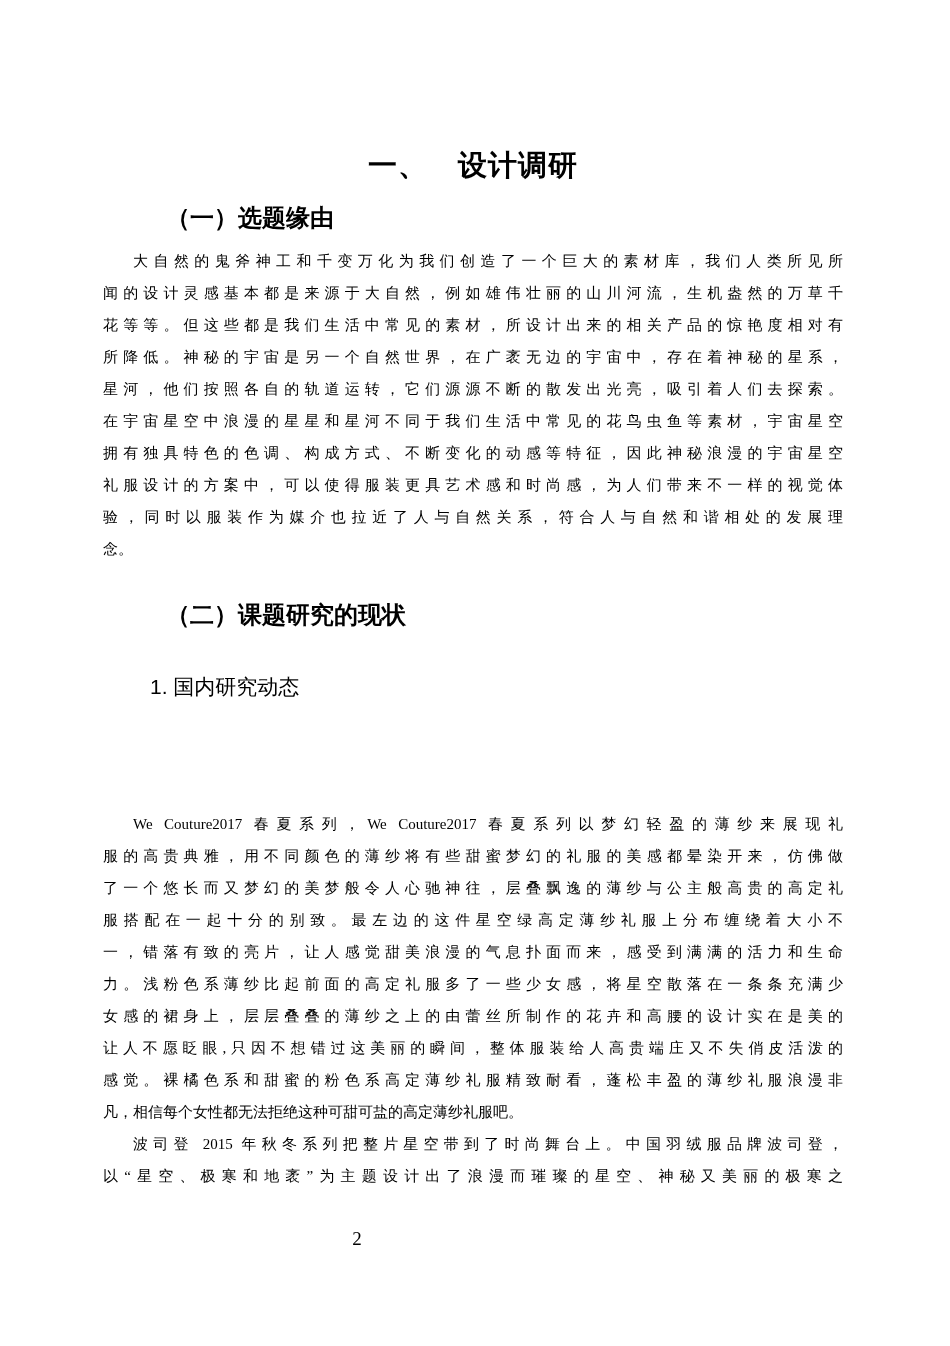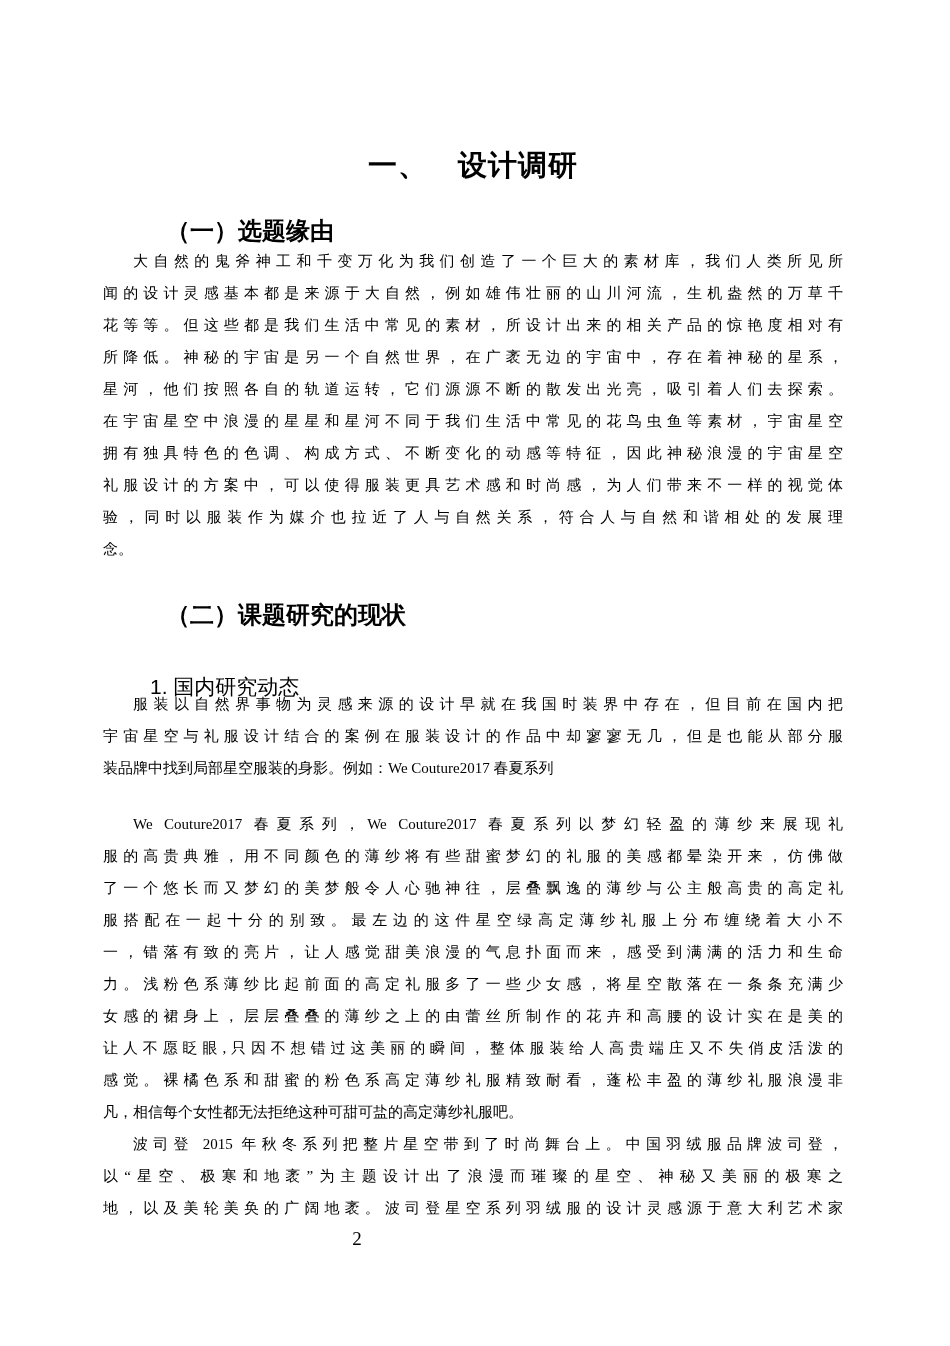--- a/index.html
+++ b/index.html
@@ -22,21 +22,21 @@
     line-height: 42px;
     letter-spacing: 1px;
   }
   .h2 {
     position: absolute;
     font-family: "Liberation Sans", "DejaVu Sans", sans-serif;
     font-weight: bold;
     font-size: 24px;
     line-height: 34px;
   }
-  .h2a { top: 201px; left: 166px; margin-top: 13px; }
+  .h2a { top: 201px; left: 166px; }
   .h2b { top: 598px; left: 166px; }
   .h3 {
     position: absolute;
     top: 672px; left: 150px;
     font-family: Liberation Sans, sans-serif;
     font-weight: 400;
     font-size: 21px;
     line-height: 30px;
   }
   .para {
@@ -84,40 +84,34 @@
       <div class="line">拥有独具特色的色调、构成方式、不断变化的动感等特征，因此神秘浪漫的宇宙星空</div>
       <div class="line">礼服设计的方案中，可以使得服装更具艺术感和时尚感，为人们带来不一样的视觉体</div>
       <div class="line">验，同时以服装作为媒介也拉近了人与自然关系，符合人与自然和谐相处的发展理</div>
       <div class="line last">念。</div>
     </div>
 
   <div class="h2 h2b">（二）课题研究的现状</div>
 
   <div class="h3">1. 国内研究动态</div>
 
-  <div class="para p2">
-      <div class="line first">服装以自然界事物为灵感来源的设计早就在我国时装界中存在，但目前在国内把</div>
-      <div class="line">宇宙星空与礼服设计结合的案例在服装设计的作品中却寥寥无几，但是也能从部分服</div>
-      <div class="line last">装品牌中找到局部星空服装的身影。例如：We Couture2017 春夏系列</div>
-    </div>
 
   <div class="para p3">
       <div class="line first">We Couture2017 春夏系列，We Couture2017 春夏系列以梦幻轻盈的薄纱来展现礼</div>
       <div class="line">服的高贵典雅，用不同颜色的薄纱将有些甜蜜梦幻的礼服的美感都晕染开来，仿佛做</div>
       <div class="line">了一个悠长而又梦幻的美梦般令人心驰神往，层叠飘逸的薄纱与公主般高贵的高定礼</div>
       <div class="line">服搭配在一起十分的别致。最左边的这件星空绿高定薄纱礼服上分布缠绕着大小不</div>
       <div class="line">一，错落有致的亮片，让人感觉甜美浪漫的气息扑面而来，感受到满满的活力和生命</div>
       <div class="line">力。浅粉色系薄纱比起前面的高定礼服多了一些少女感，将星空散落在一条条充满少</div>
       <div class="line">女感的裙身上，层层叠叠的薄纱之上的由蕾丝所制作的花卉和高腰的设计实在是美的</div>
       <div class="line">让人不愿眨眼,只因不想错过这美丽的瞬间，整体服装给人高贵端庄又不失俏皮活泼的</div>
       <div class="line">感觉。裸橘色系和甜蜜的粉色系高定薄纱礼服精致耐看，蓬松丰盈的薄纱礼服浪漫非</div>
       <div class="line last">凡，相信每个女性都无法拒绝这种可甜可盐的高定薄纱礼服吧。</div>
     </div>
 
   <div class="para p4">
       <div class="line first">波司登 2015 年秋冬系列把整片星空带到了时尚舞台上。中国羽绒服品牌波司登，</div>
       <div class="line">以“星空、极寒和地袤”为主题设计出了浪漫而璀璨的星空、神秘又美丽的极寒之</div>
-      <div class="line">地，以及美轮美奂的广阔地袤。波司登星空系列羽绒服的设计灵感源于意大利艺术家</div>
     </div>
 
   <div class="pagenum">2</div>
 
 </div>
 
 </body></html>

